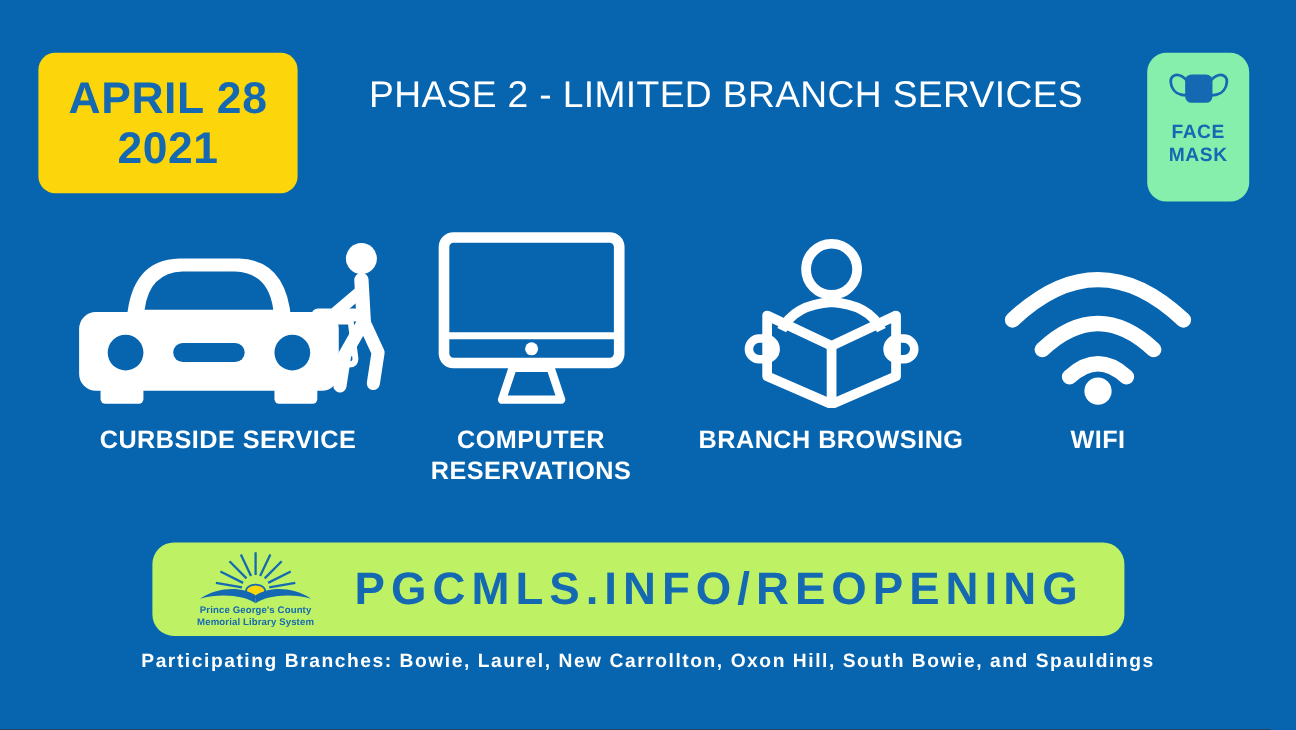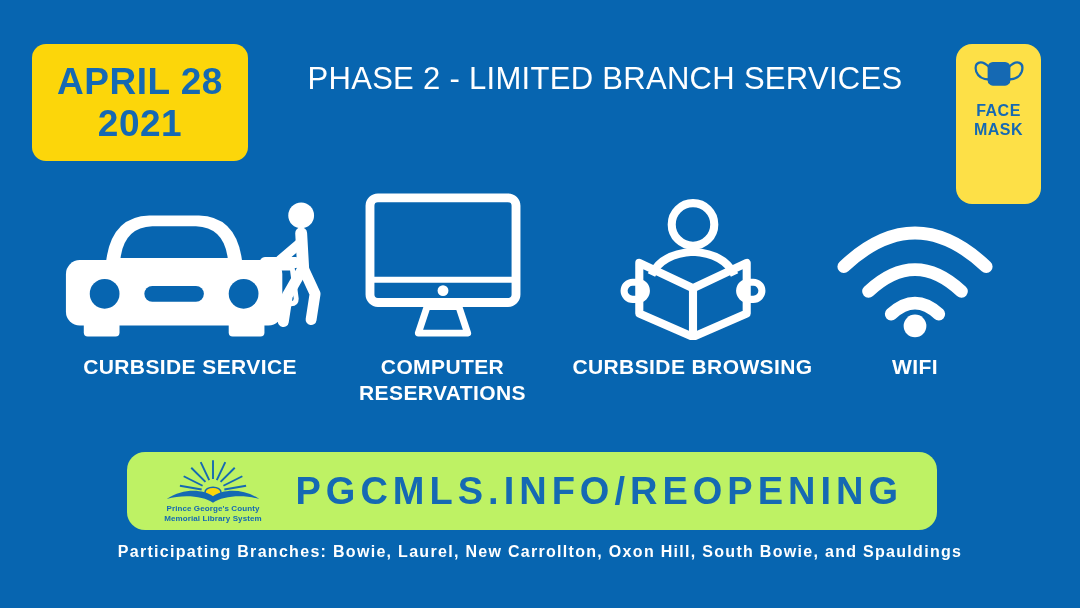--- a/index.html
+++ b/index.html
@@ -15,22 +15,22 @@
     display:flex;flex-direction:column;align-items:center;justify-content:center;
     color:#1569B3;font-weight:700;font-size:37px;line-height:1.12;letter-spacing:.5px;
     text-align:center;
   }
   
   .header{position:absolute;left:255px;top:40px;width:700px;text-align:center;color:#fff;}
   .title{font-size:57px;font-weight:700;letter-spacing:1px;line-height:1;}
   .subtitle{font-size:31px;font-weight:400;letter-spacing:.3px;margin-top:22px;line-height:1.1;}
   
   .mask-box{
-    position:absolute;left:956px;top:44px;width:85px;height:160px;
-    background:#fde047;border-radius:16px;
+    position:absolute;left:956px;top:44px;width:85px;height:124px;
+    background:#86efac;border-radius:16px;
     display:flex;flex-direction:column;align-items:center;
     padding-top:12px;box-sizing:border-box;
   }
   .mask-label{
     margin-top:6px;color:#1569B3;font-weight:700;font-size:16px;
     letter-spacing:.5px;line-height:1.18;text-align:center;
   }
   
   .service{position:absolute;top:192px;text-align:center;}
   .service .icon-wrap{height:148px;display:flex;align-items:flex-end;justify-content:center;}
@@ -135,21 +135,21 @@
         <g stroke="#FFFFFF" fill="none" stroke-width="8">
           <circle cx="75" cy="26" r="21"></circle>
           <path d="M34,76 Q44,55 75,53 Q106,55 116,76"></path>
           <rect x="7" y="83" width="22" height="17" rx="8.5" stroke-width="7"></rect>
           <rect x="121" y="83" width="22" height="17" rx="8.5" stroke-width="7"></rect>
           <path d="M22,64 L75,89 L128,64 L128,114 L75,137 L22,114 Z" stroke-linejoin="round"></path>
           <line x1="75" y1="89" x2="75" y2="137"></line>
         </g>
       </svg>
     </div>
-    <div class="service-label">CURBSIDE BROWSING</div>
+    <div class="service-label">BRANCH BROWSING</div>
   </div>
 
   <div class="service s4">
     <div class="icon-wrap">
       <svg width="168" height="126" viewBox="0 0 170 125">
         <g stroke="#FFFFFF" stroke-width="13" fill="none" stroke-linecap="round">
           <path d="M13,52 Q85,-16 157,52"></path>
           <path d="M38,77 Q85,33 132,77"></path>
           <path d="M61,100 Q85,78 109,100"></path>
         </g>

